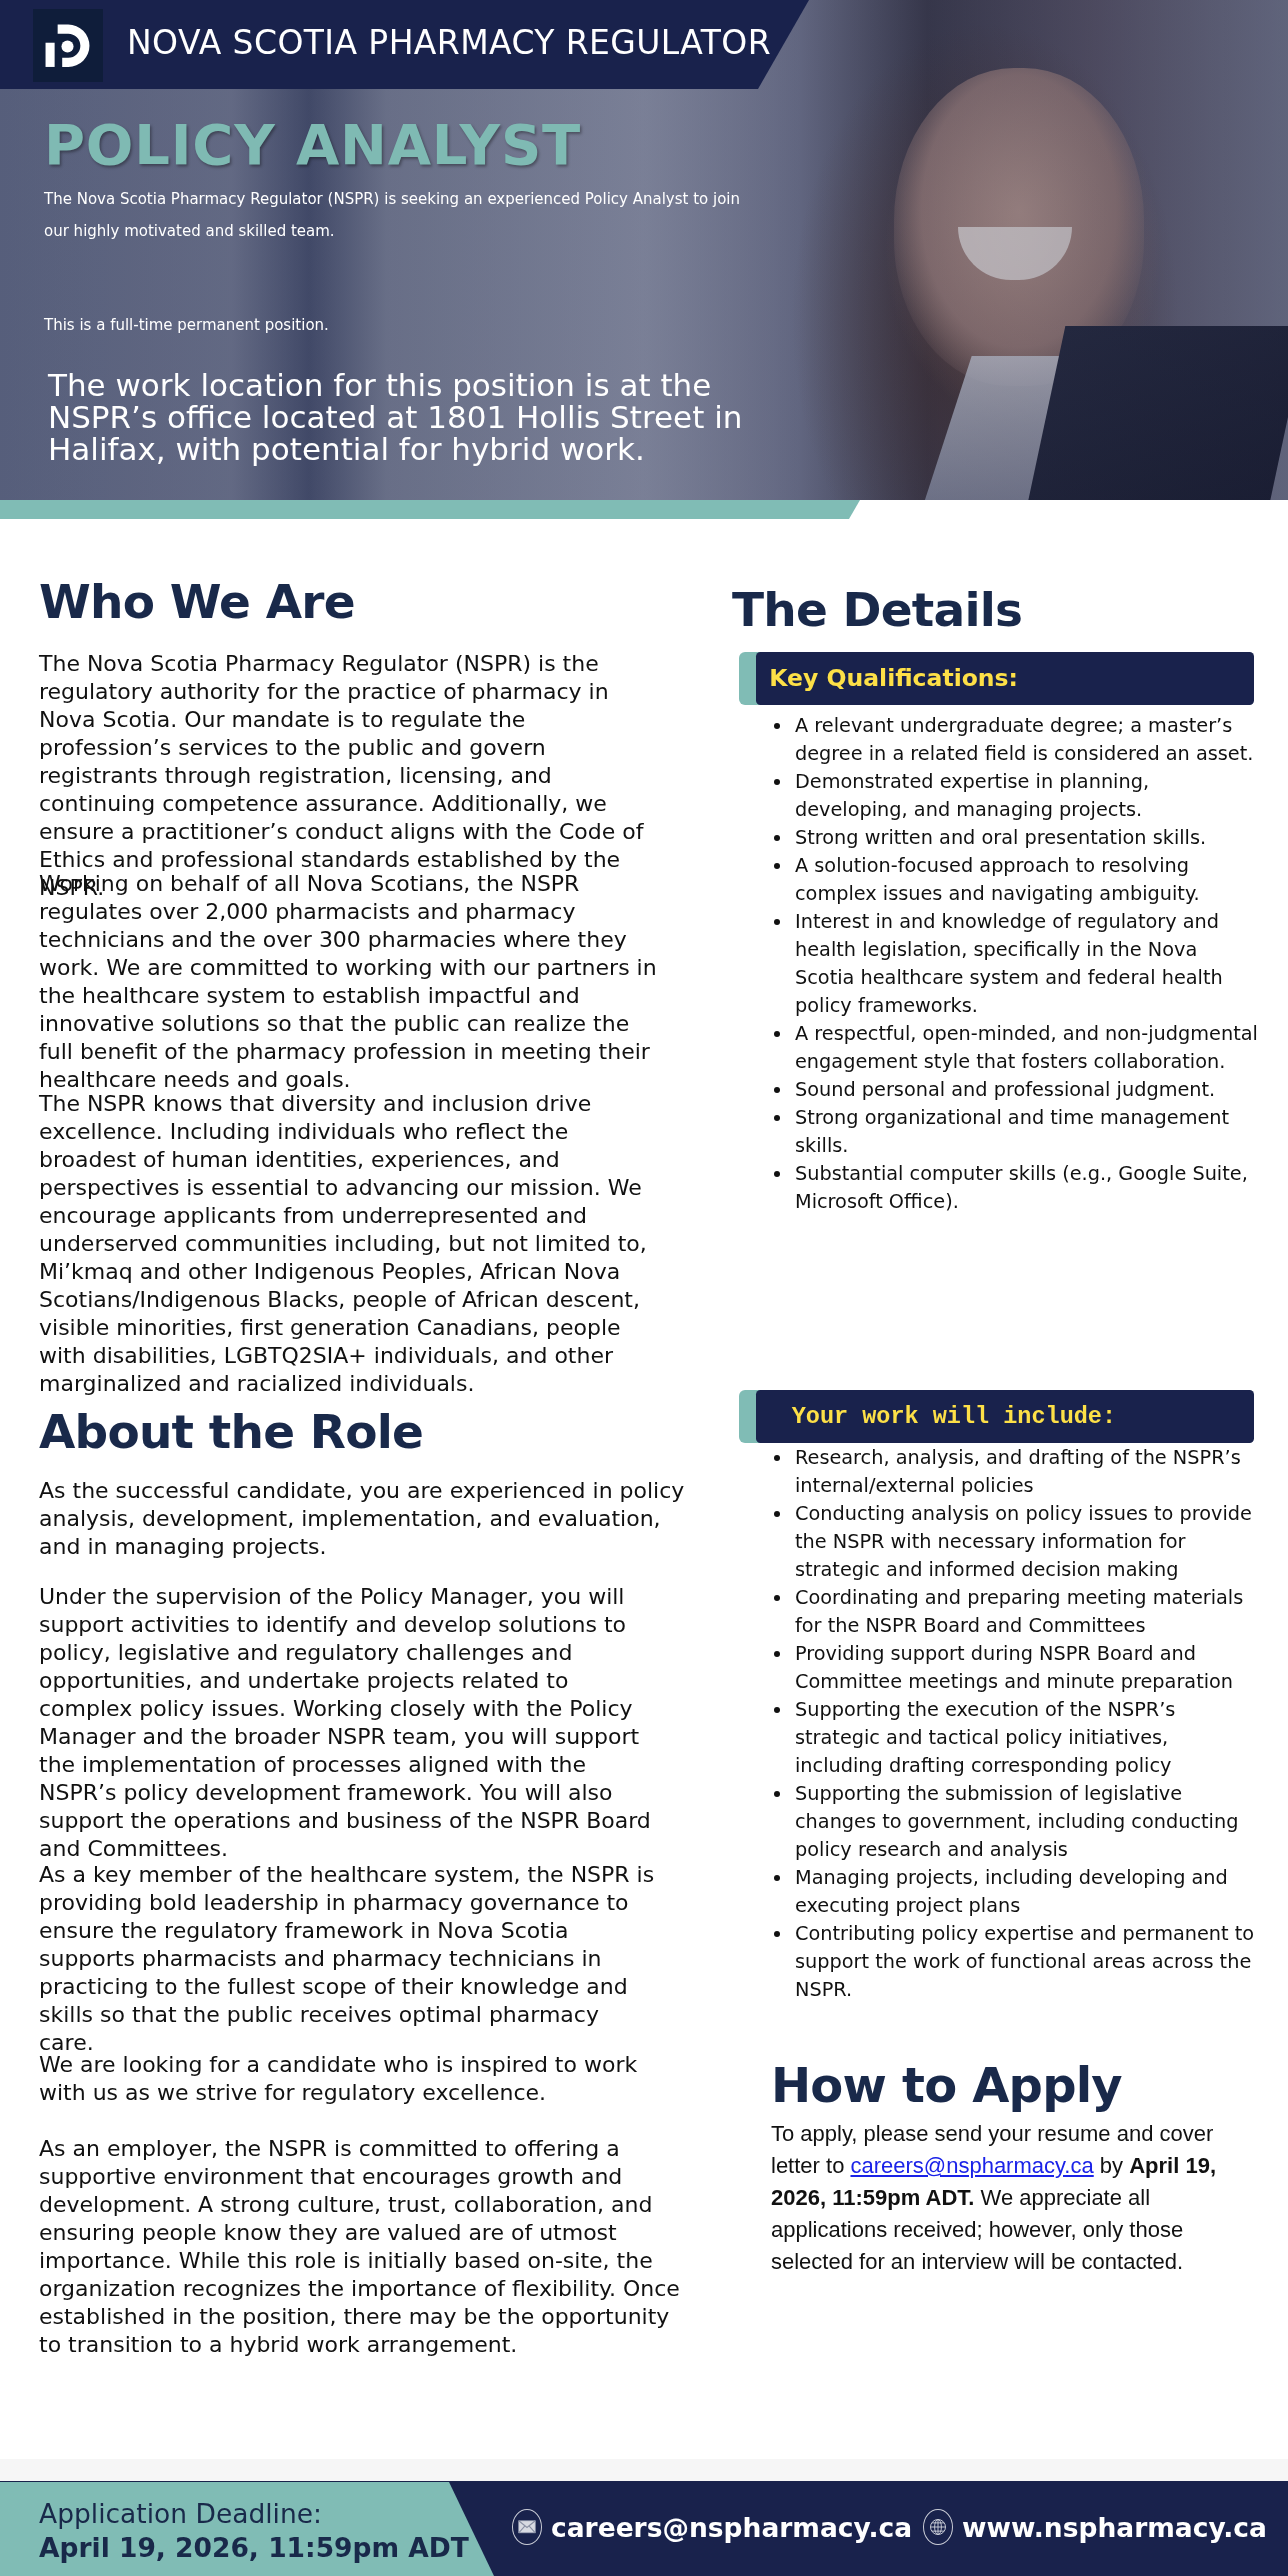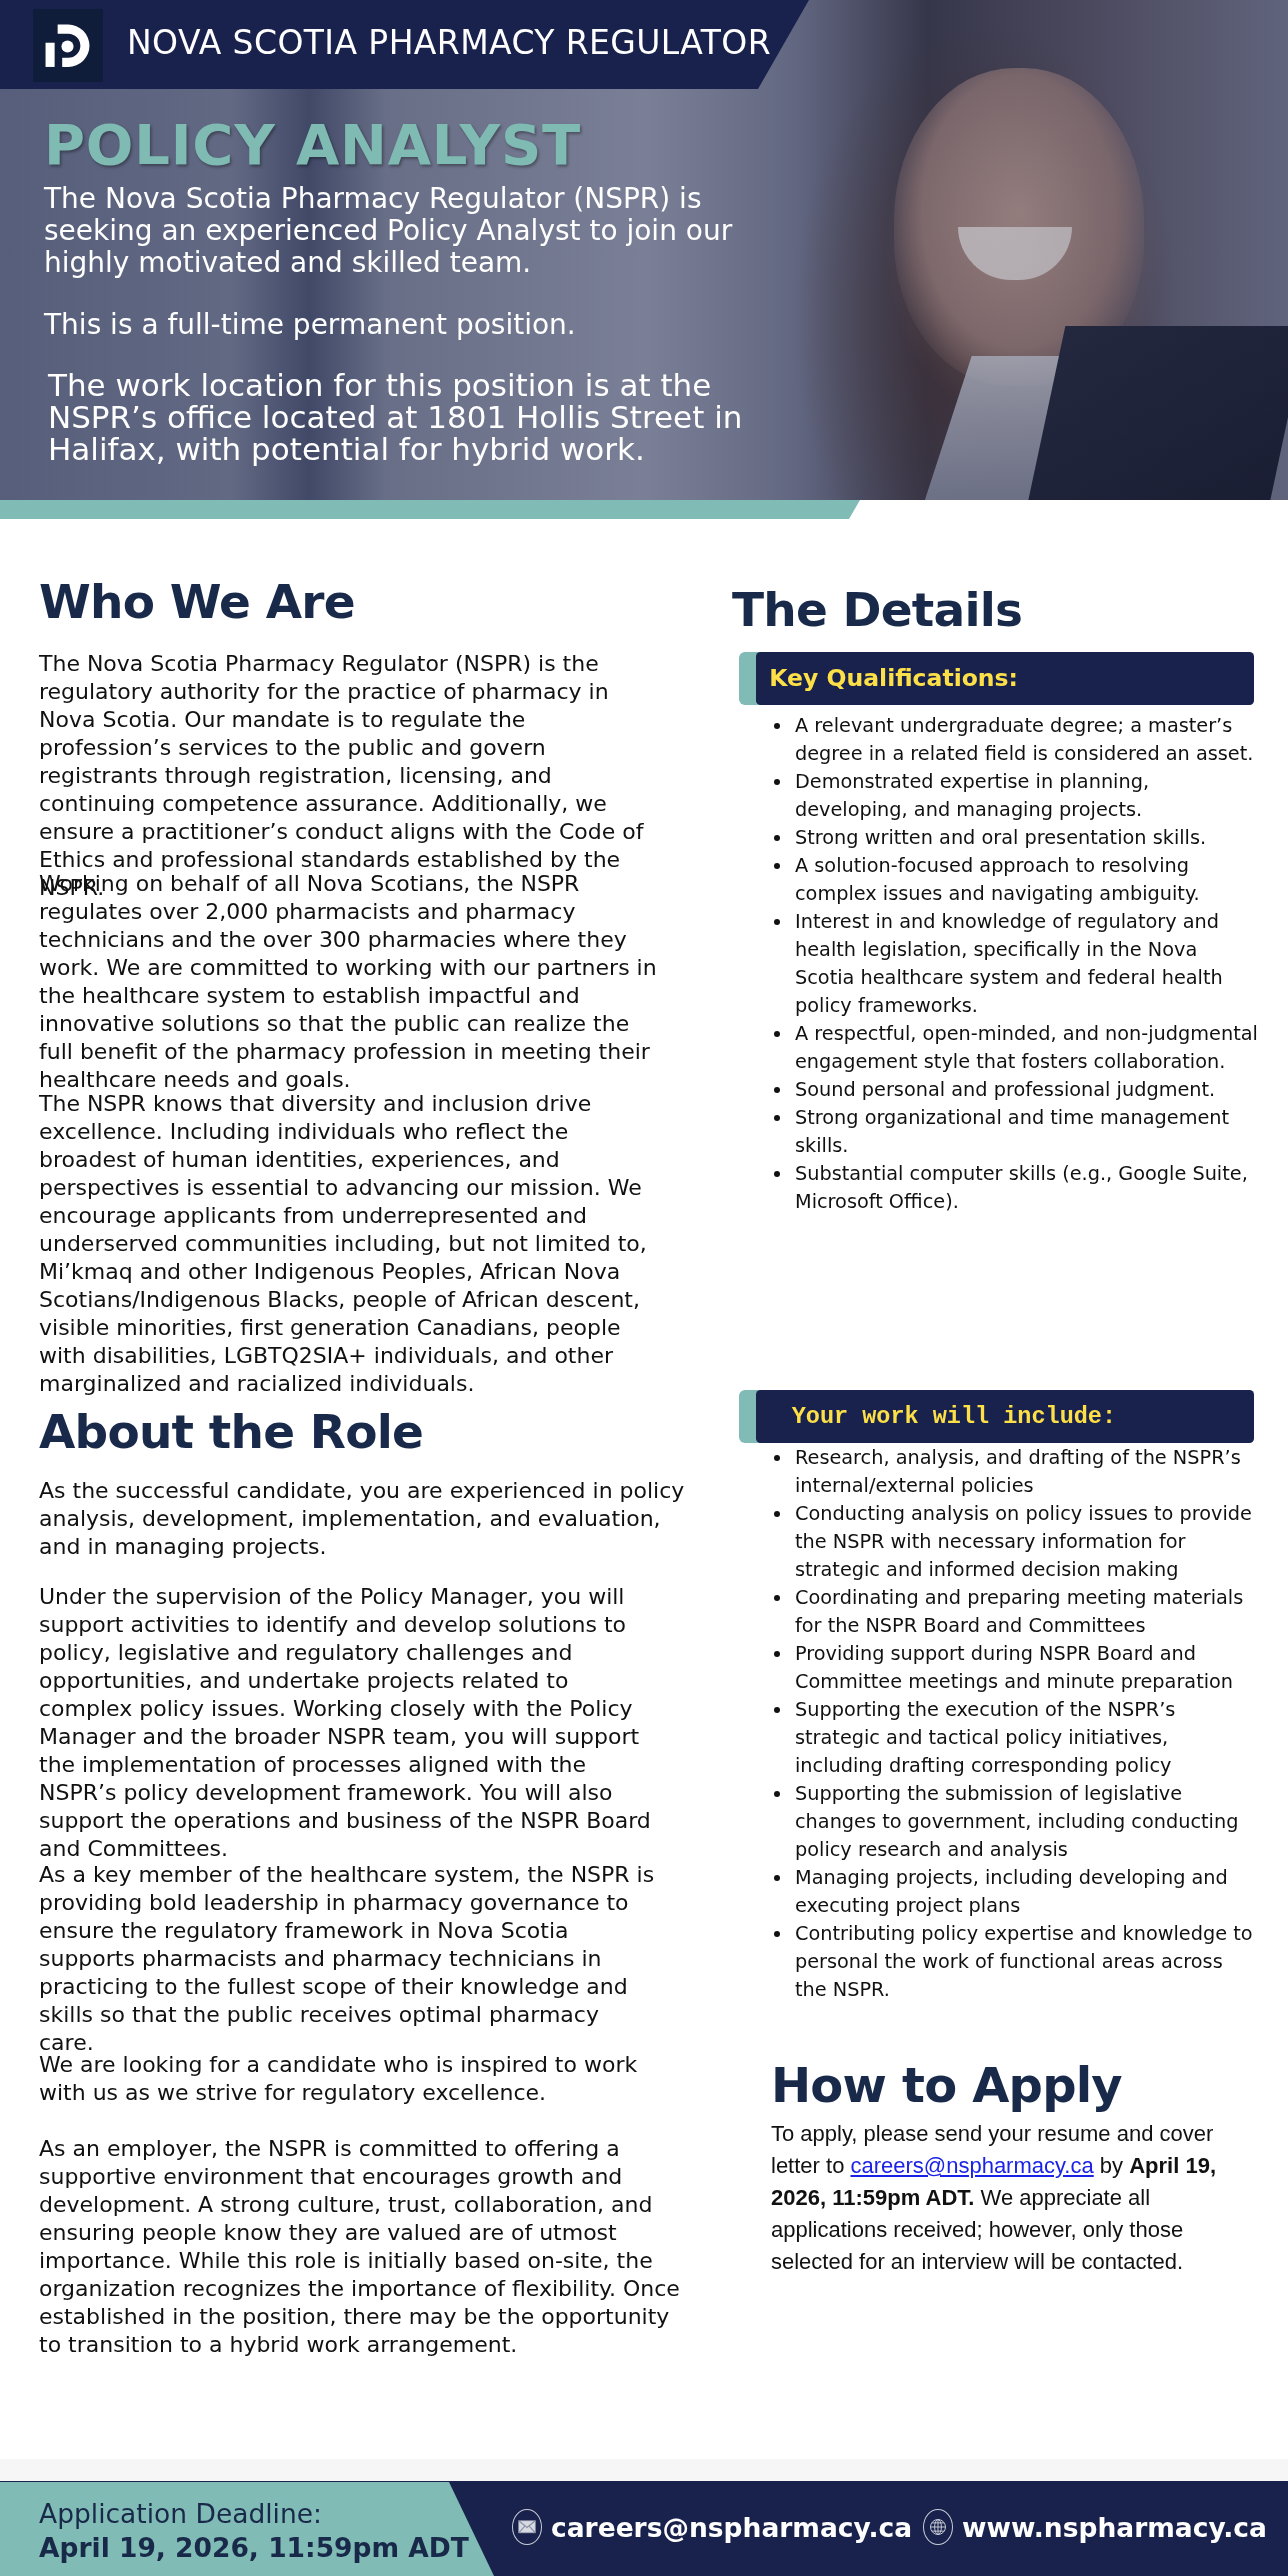--- a/index.html
+++ b/index.html
@@ -47,21 +47,21 @@
   .org-name {
     position: absolute; left: 127px; top: 23px; font-size: 33px; color: #ffffff; letter-spacing: 0.4px;
     font-family: "DejaVu Sans", sans-serif; font-weight: normal; white-space: nowrap;
   }
 
   .hero-title {
     position: absolute; left: 44px; top: 112px; font-size: 56px; font-weight: bold; color: #7fbab3;
     font-family: "DejaVu Sans", sans-serif; letter-spacing: 0.8px; text-shadow: 1.5px 2.3px 3px rgba(0,0,0,0.35);
   }
   .hero-text {
-    position: absolute; left: 44px; width: 712px; color: #ffffff; font-size: 28px; line-height: 32px;
+    position: absolute; left: 44px; width: 712px; color: #ffffff; font-size: 15px; line-height: 32px;
     font-family: "DejaVu Sans", sans-serif;
   }
   .hero-p1 { top: 183px; }
   .hero-p2 { top: 309px; }
   .hero-p3 { top: 369px; left: 48px; font-size: 31px; line-height: 32px; }
 
   .teal-strip {
     position: absolute; left: 0; top: 500px; width: 860px; height: 19px; background: #80bcb5;
     clip-path: polygon(0 0, 860px 0, 849px 19px, 0 19px);
   }
@@ -186,21 +186,21 @@
   <div class="box-head-inner" style="padding-left:36px;font-family:Liberation Mono, monospace;">Your work will include:</div>
 </div>
 <ul class="blist" style="top:1444px;">
   <li>Research, analysis, and drafting of the NSPR’s internal/external policies</li>
   <li>Conducting analysis on policy issues to provide the NSPR with necessary information for strategic and informed decision making</li>
   <li>Coordinating and preparing meeting materials for the NSPR Board and Committees</li>
   <li>Providing support during NSPR Board and Committee meetings and minute preparation</li>
   <li>Supporting the execution of the NSPR’s strategic and tactical policy initiatives, including drafting corresponding policy</li>
   <li>Supporting the submission of legislative changes to government, including conducting policy research and analysis</li>
   <li>Managing projects, including developing and executing project plans</li>
-  <li>Contributing policy expertise and knowledge to personal the work of functional areas across the NSPR.</li>
+  <li>Contributing policy expertise and permanent to support the work of functional areas across the NSPR.</li>
 </ul>
 
 <div class="h2" style="left:771px; top:2057px; font-size:48px;">How to Apply</div>
 <div class="apply-text">
   <span>To apply, please send your resume and cover letter to </span><a href="#">careers@nspharmacy.ca</a><span> by </span><b>April 19, 2026, 11:59pm ADT.</b><span> We appreciate all applications received; however, only those selected for an interview will be contacted.</span>
 </div>
 
 <div class="footer-gray"></div>
 <div class="footer"></div>
 <div class="footer-teal"></div>

